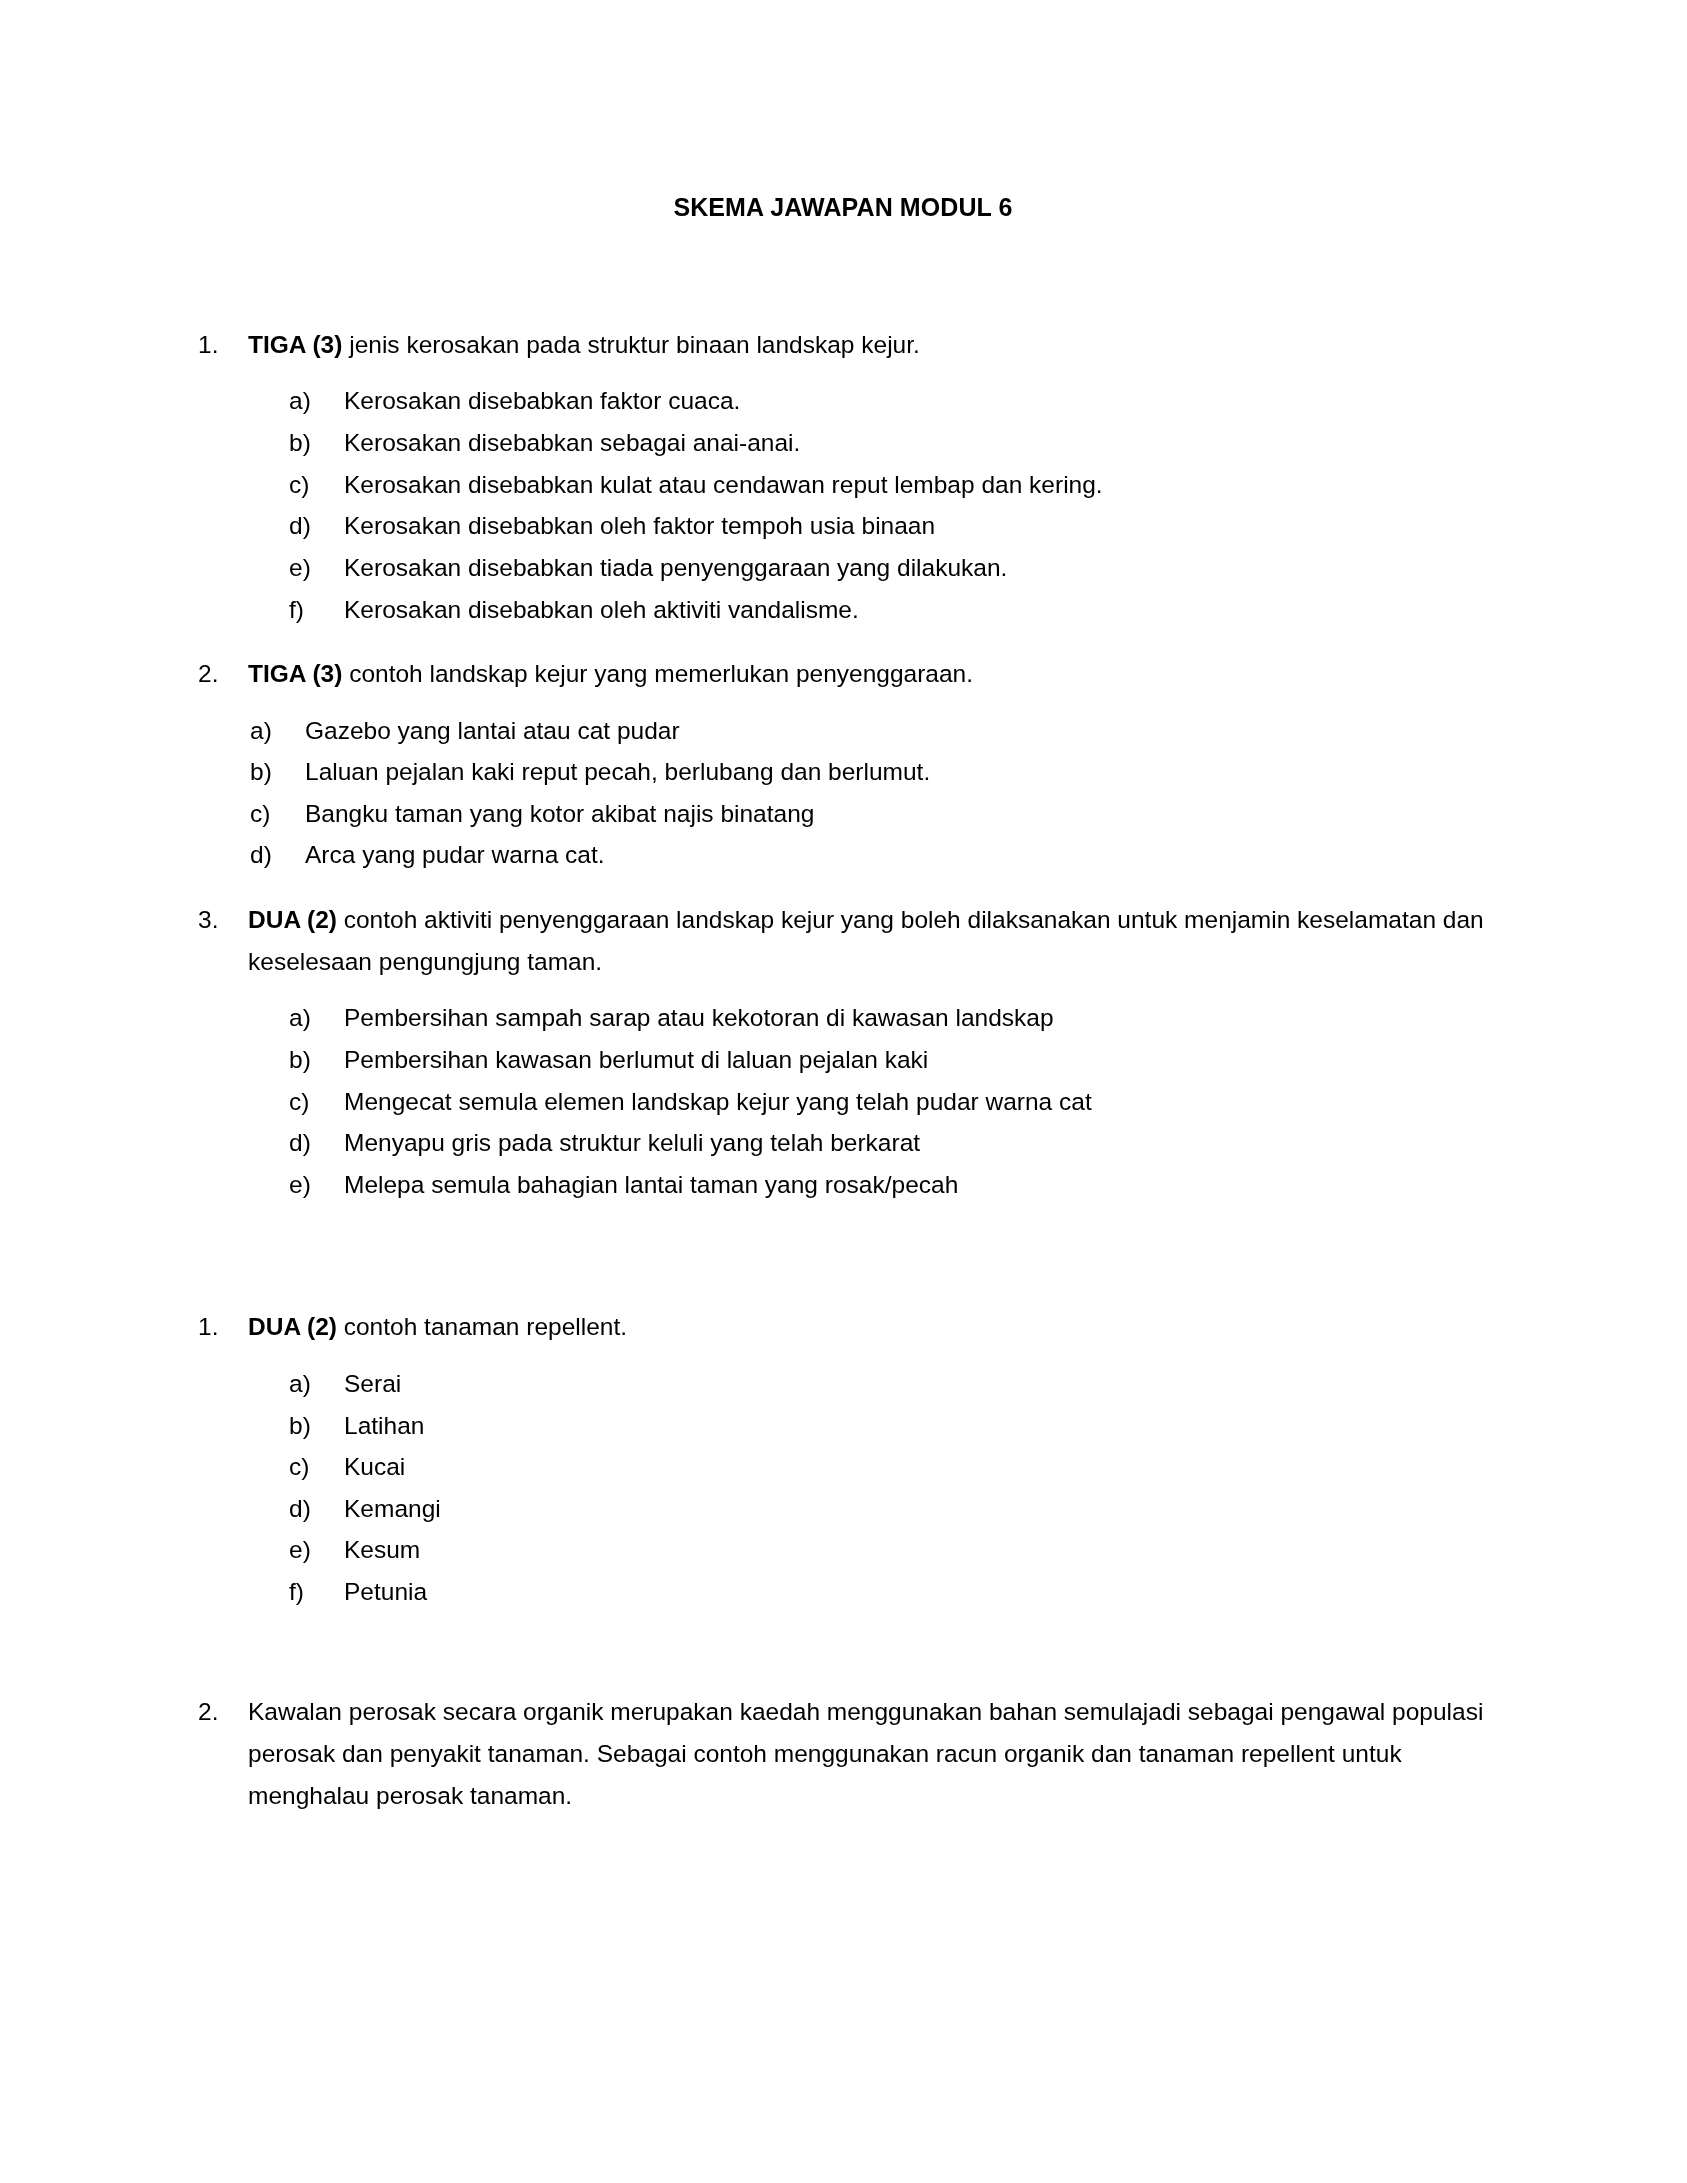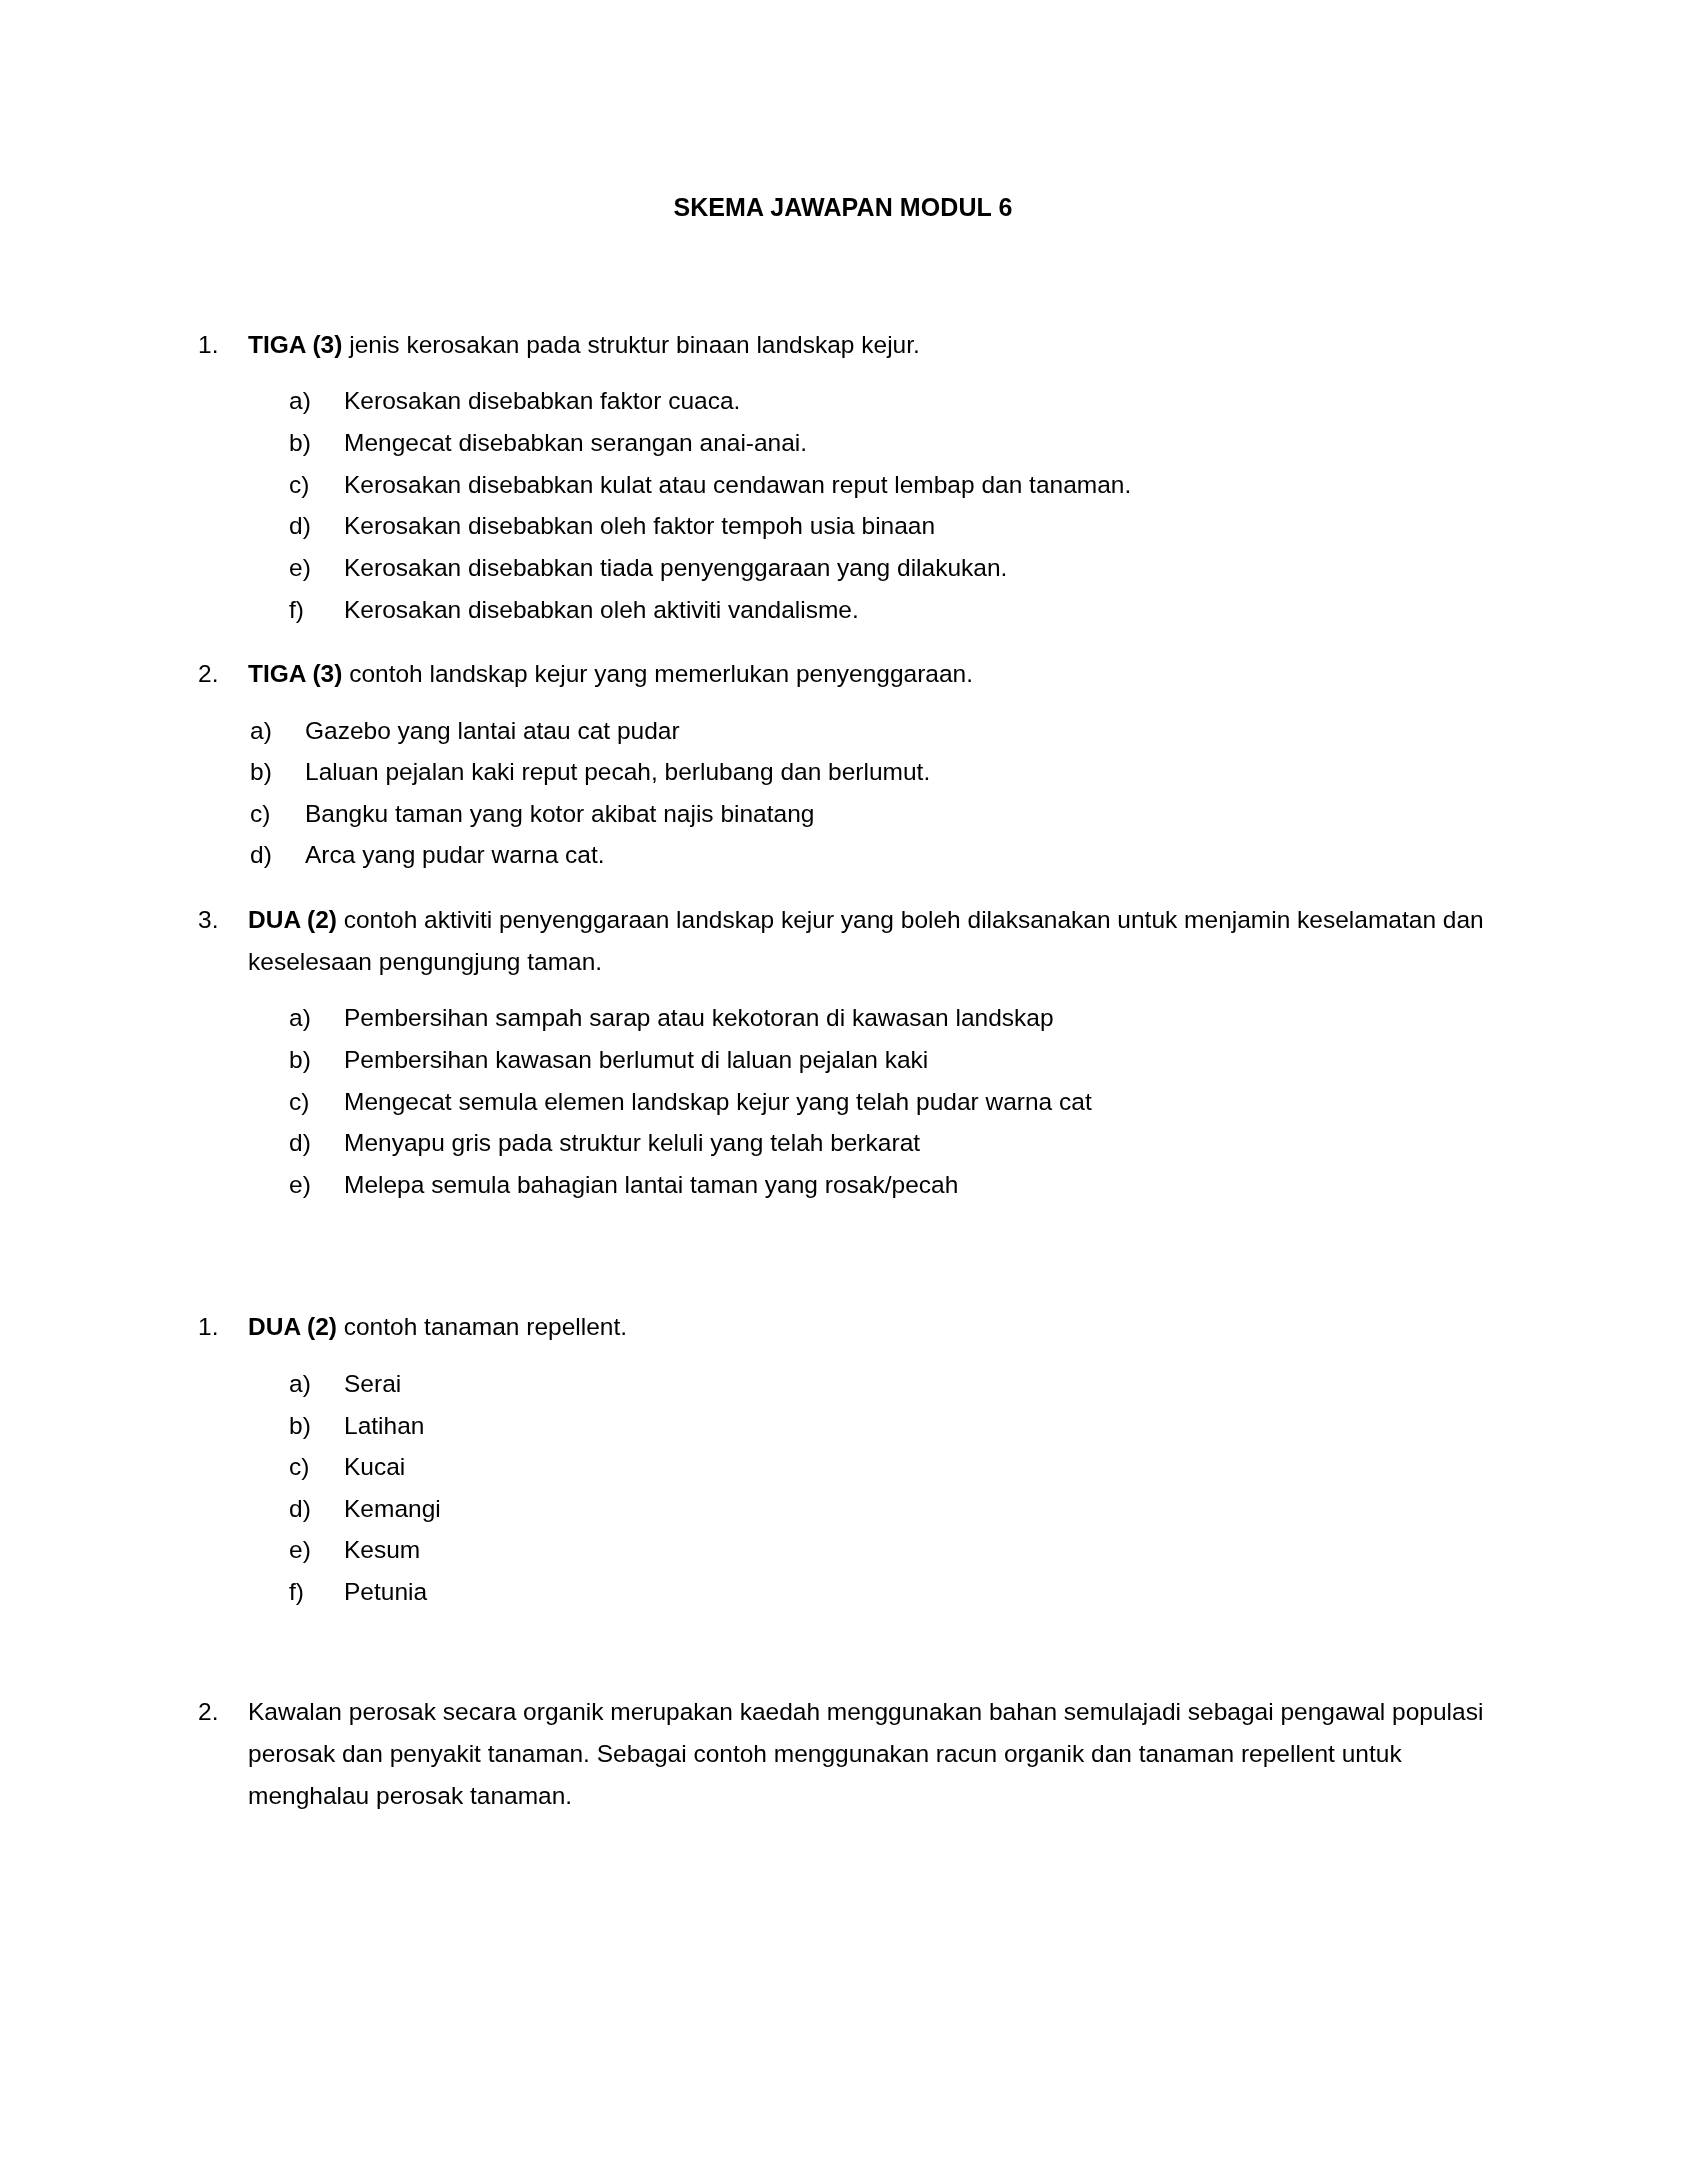--- a/index.html
+++ b/index.html
@@ -121,25 +121,25 @@
 
     <div class="gap-sm"></div>
 
     <ul class="sub-list indent-deep">
       <li>
         <span class="sub-label">a)</span>
         <span class="sub-text">Kerosakan disebabkan faktor cuaca.</span>
       </li>
       <li>
         <span class="sub-label">b)</span>
-        <span class="sub-text">Mengecat disebabkan serangan anai-anai.</span>
-      </li>
-      <li>
-        <span class="sub-label">c)</span>
-        <span class="sub-text">Kerosakan disebabkan kulat atau cendawan reput lembap dan tanaman.</span>
+        <span class="sub-text">Kerosakan disebabkan sebagai anai-anai.</span>
+      </li>
+      <li>
+        <span class="sub-label">c)</span>
+        <span class="sub-text">Kerosakan disebabkan kulat atau cendawan reput lembap dan kering.</span>
       </li>
       <li>
         <span class="sub-label">d)</span>
         <span class="sub-text">Kerosakan disebabkan oleh faktor tempoh usia binaan</span>
       </li>
       <li>
         <span class="sub-label">e)</span>
         <span class="sub-text">Kerosakan disebabkan tiada penyenggaraan yang dilakukan.</span>
       </li>
       <li>

